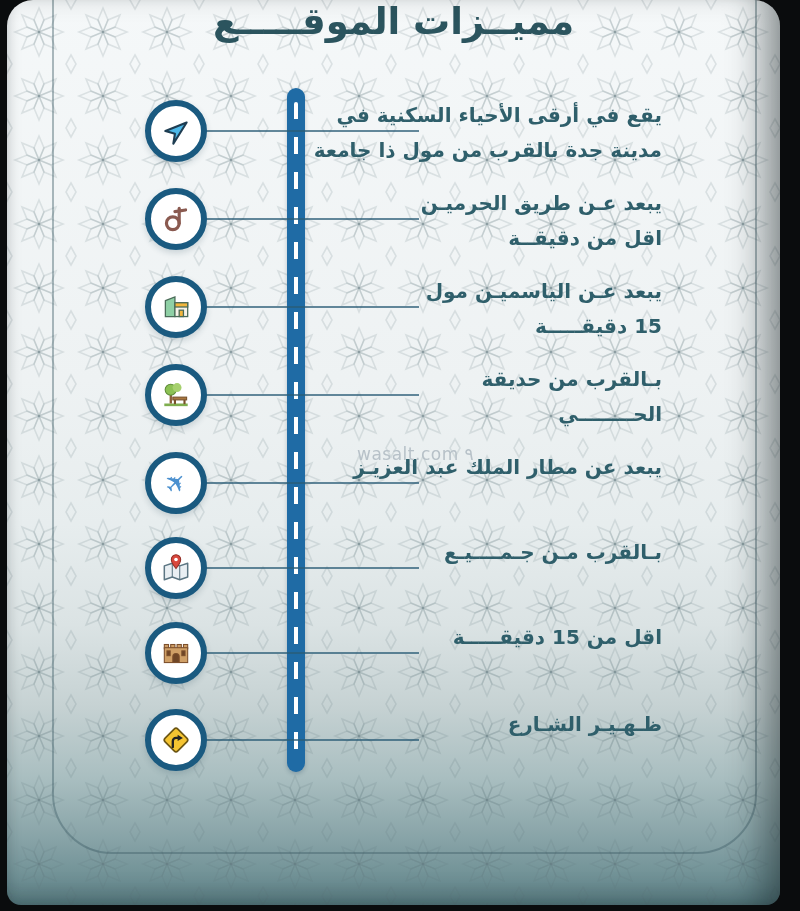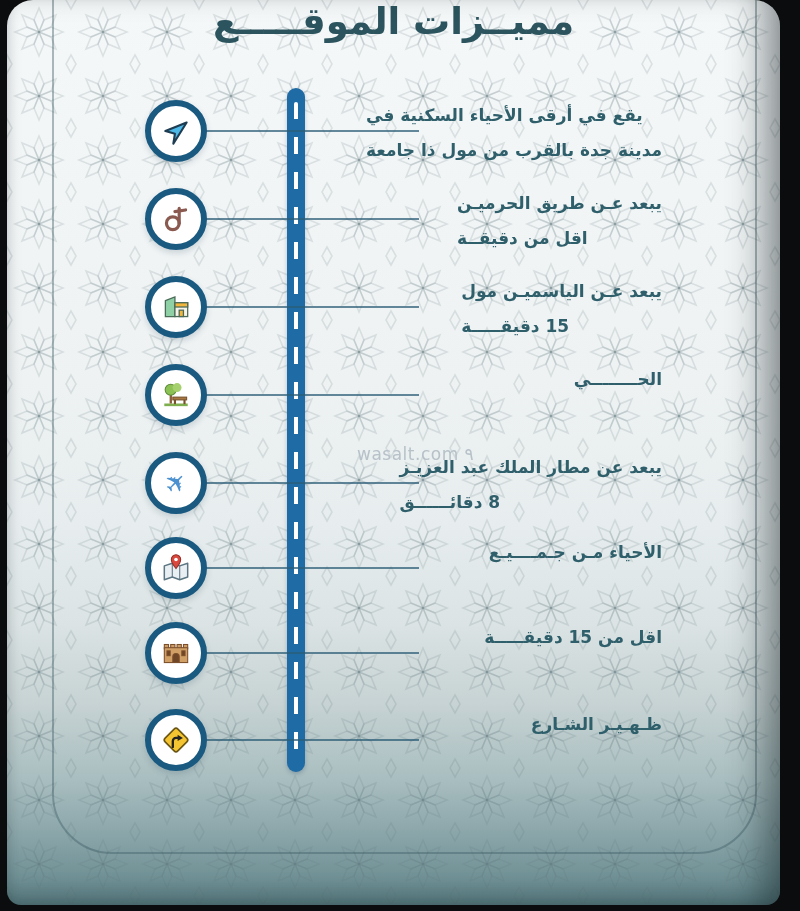--- a/index.html
+++ b/index.html
@@ -47,22 +47,22 @@
   }
   .poi-circle{
     position:absolute;left:138px;top:-31px;width:62px;height:62px;
     border-radius:50%;background:#ffffff;border:6px solid #1a5a80;
     box-sizing:border-box;display:flex;align-items:center;justify-content:center;
     box-shadow:0 3px 6px rgba(30,60,80,.18);
   }
   .poi-circle svg{display:block;}
   .plane-glyph{font-size:26px;color:#4b90cf;transform:rotate(-45deg);line-height:1;}
   .poi-text{
-    position:absolute;right:118px;top:-33px;direction:rtl;text-align:left;
-    color:#2f5f6b;font-size:17px;font-weight:bold;line-height:35px;white-space:nowrap;
+    position:absolute;right:118px;top:-33px;direction:rtl;text-align:right;
+    color:#2f5f6b;font-size:20px;font-weight:bold;line-height:35px;white-space:nowrap;
   }
   .watermark{
     position:absolute;left:350px;top:444px;font-size:17px;color:#b7c1c8;
     letter-spacing:.5px;font-weight:normal;
   }
 </style>
 </head>
 <body>
 
 <div class="frame">
@@ -152,47 +152,47 @@
         <rect x="5" y="24" width="22" height="2.5" fill="#7fae4e"></rect>
         <rect x="10" y="14" width="2.2" height="10" fill="#8a5f3a"></rect>
         <circle cx="11" cy="11" r="5.2" fill="#8cc153" stroke="#5c8a36" stroke-width="1"></circle>
         <circle cx="17" cy="9" r="4.2" fill="#a6d06e"></circle>
         <rect x="13" y="18" width="13" height="2.6" fill="#a8763f" stroke="#77512b" stroke-width="1"></rect>
         <rect x="14" y="20.6" width="2" height="4" fill="#77512b"></rect>
         <rect x="23" y="20.6" width="2" height="4" fill="#77512b"></rect>
       </svg>
     </div>
     <div class="poi-text">
+      <div>بـالقرب من حديقة</div>
       <div>الحــــــــي</div>
     </div>
   </div>
 
   <div class="row" style="top:483px">
     <div class="connector"></div>
     <div class="poi-circle">
       <span class="plane-glyph">✈</span>
     </div>
     <div class="poi-text">
       <div>يبعد عن مطار الملك عبد العزيـز</div>
-      <div>8 دقائــــــق</div>
     </div>
   </div>
 
   <div class="row" style="top:568px">
     <div class="connector"></div>
     <div class="poi-circle">
       <svg width="34" height="34" viewBox="0 0 32 32">
         <path d="M5 14 L12.5 11.5 L19.5 14 L27 11.5 V24.5 L19.5 27 L12.5 24.5 L5 27 Z" fill="#e9eff3" stroke="#5c7683" stroke-width="1.4" stroke-linejoin="round"></path>
         <path d="M12.5 11.5 V24.5 M19.5 14 V27" fill="none" stroke="#5c7683" stroke-width="1"></path>
         <path d="M16 3.5 a4.4 4.4 0 0 1 4.4 4.4 c0 3.1 -4.4 8.6 -4.4 8.6 s-4.4 -5.5 -4.4 -8.6 A4.4 4.4 0 0 1 16 3.5 Z" fill="#d9473d" stroke="#932e26" stroke-width="1"></path>
         <circle cx="16" cy="8" r="1.7" fill="#ffffff"></circle>
       </svg>
     </div>
     <div class="poi-text">
-      <div>الأحياء مـن جـمــــيـع</div>
+      <div>بـالقرب مـن جـمــــيـع</div>
     </div>
   </div>
 
   <div class="row" style="top:653px">
     <div class="connector"></div>
     <div class="poi-circle">
       <svg width="34" height="34" viewBox="0 0 32 32">
         <g stroke="#7c4f2c" stroke-width="1">
           <rect x="5" y="8" width="4" height="4" fill="#cf9f66"></rect>
           <rect x="11" y="8" width="4" height="4" fill="#cf9f66"></rect>

